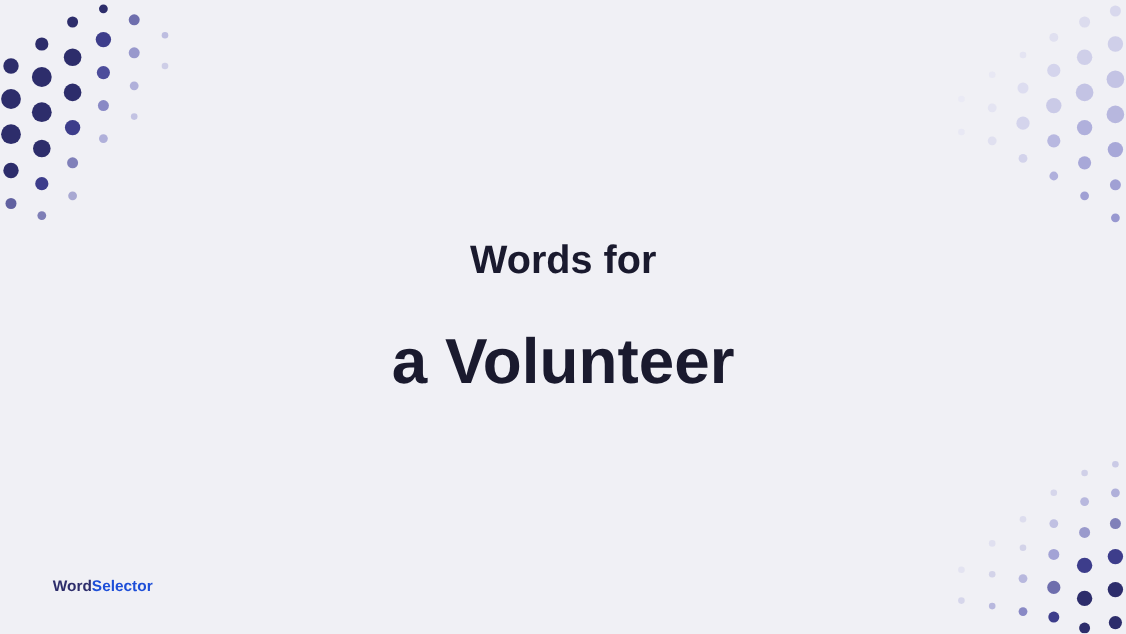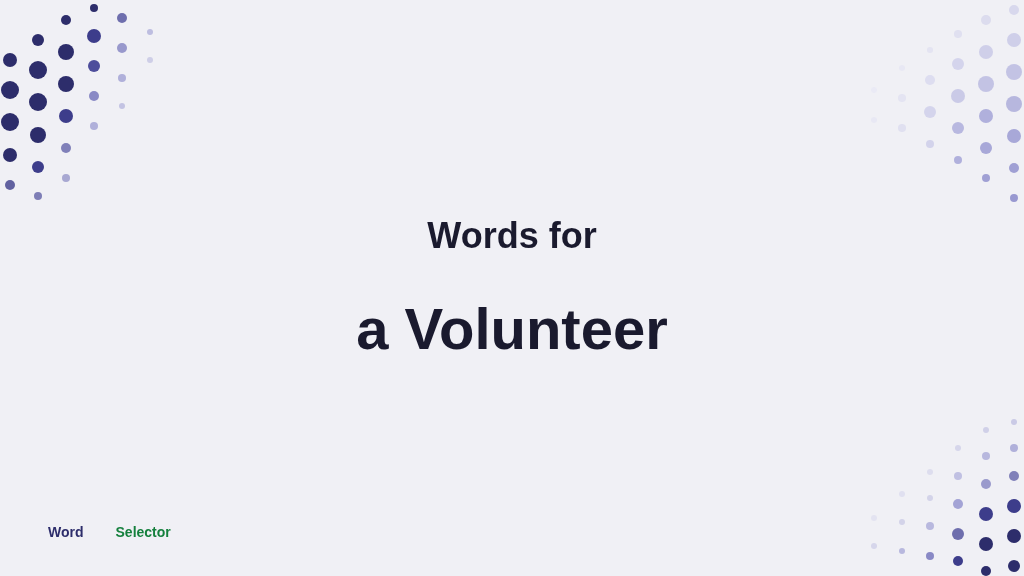--- a/index.html
+++ b/index.html
@@ -45,22 +45,21 @@
       align-items: center;
       font-size: 14px;
       font-weight: 700;
     }
 
     .logo-word {
       color: #2d2d6b;
     }
 
     .logo-selector {
-      color: #15803d;
-      margin-left: 32px;
+      color: #1d4ed8;
     }
 
     
     .dots-top-left {
       position: absolute;
       top: 0;
       left: 0;
       width: 180px;
       height: 200px;
     }

